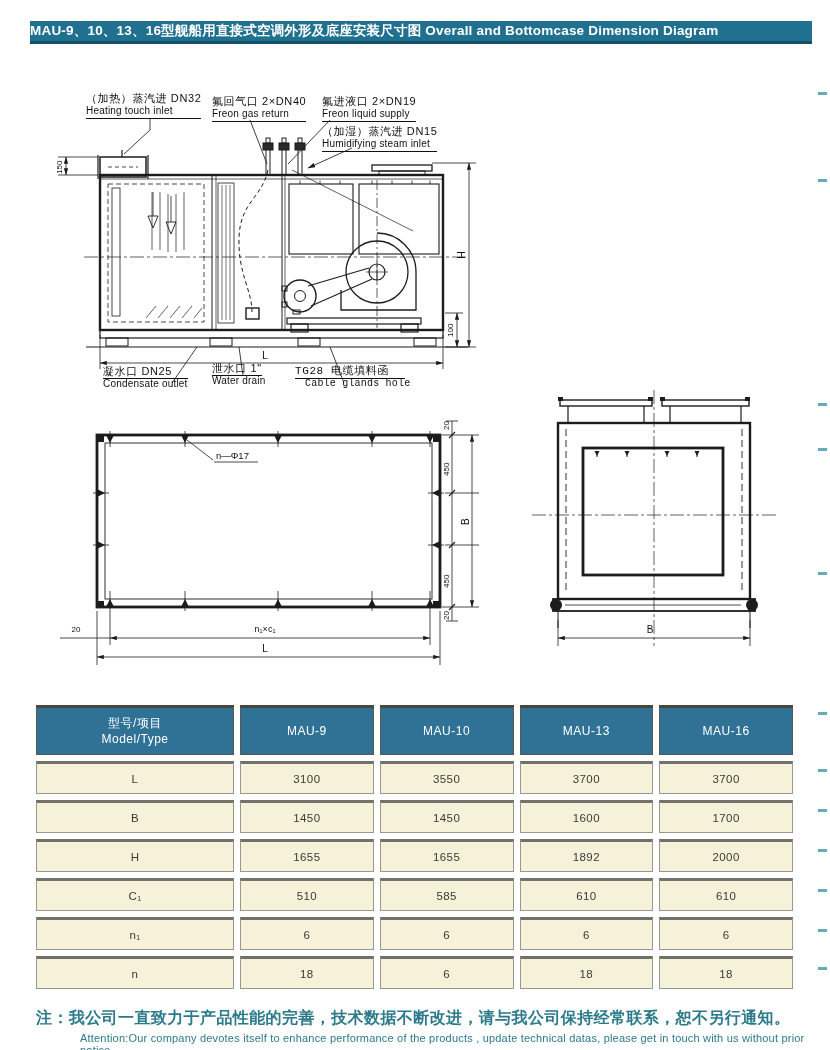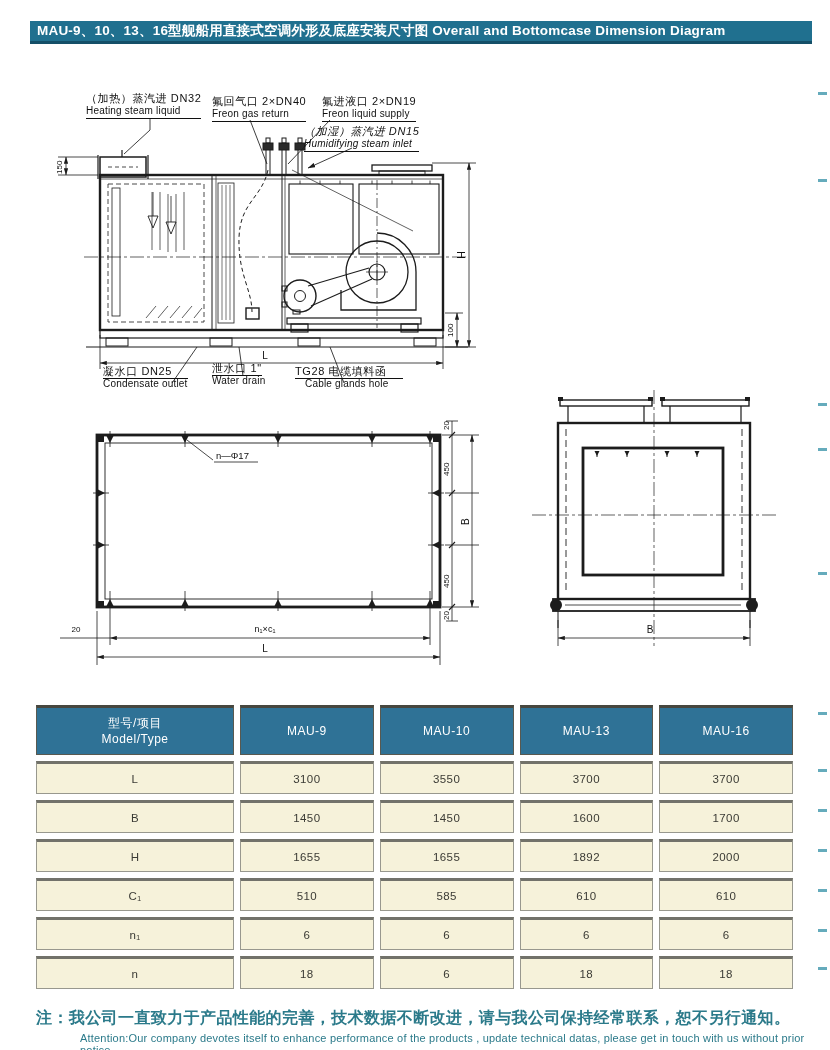--- a/index.html
+++ b/index.html
@@ -2,21 +2,21 @@
 <html><head>
 <meta charset="utf-8">
 <style>
   html,body{margin:0;padding:0;background:#fff;}
   .page{position:relative;width:830px;height:1050px;background:#ffffff;
         font-family:"Liberation Sans",sans-serif;overflow:hidden;}
 
   
   .title-bar{position:absolute;left:30px;top:21px;width:782px;height:23px;
              background:#20708f;border-bottom:3px solid #144f68;color:#fff;
-             display:flex;align-items:center;padding-left:7px;box-sizing:border-box;
+             display:flex;align-items:center;box-sizing:border-box;
              font-weight:bold;font-size:13.5px;letter-spacing:.2px;white-space:nowrap;}
 
   
   .lbl{position:absolute;color:#101010;line-height:1.2;}
   .lbl .cn{display:block;font-size:11px;letter-spacing:.6px;}
   .lbl .en{display:block;font-size:10px;letter-spacing:.2px;}
   .u{border-bottom:1.3px solid #101010;padding-bottom:1px;}
   .pad{padding-right:16px;}
 
   
@@ -256,43 +256,43 @@
         <line x1="558" y1="540" x2="558" y2="566"></line>
           <line x1="750" y1="540" x2="750" y2="566"></line>
         <line x1="558" y1="558" x2="750" y2="558" marker-start="url(#ar)" marker-end="url(#ar)"></line>
         <text x="650" y="553" text-anchor="middle" font-size="10">B</text>
       </g>
     </g>
   </svg>
 
   <div class="lbl" style="left:86px;top:92px;">
     <span class="cn">（加热）蒸汽进 DN32</span>
-    <span class="en u">Heating steam liquid</span>
+    <span class="en u">Heating touch inlet</span>
   </div>
   <div class="lbl" style="left:212px;top:95px;">
     <span class="cn">氟回气口 2×DN40</span>
     <span class="en u">Freon gas return</span>
   </div>
   <div class="lbl" style="left:322px;top:95px;">
     <span class="cn">氟进液口 2×DN19</span>
     <span class="en u">Freon liquid supply</span>
   </div>
-  <div class="lbl" style="left:304px;top:125px;font-style:italic;">
+  <div class="lbl" style="left:322px;top:125px;">
     <span class="cn">（加湿）蒸汽进 DN15</span>
     <span class="en u">Humidifying steam inlet</span>
   </div>
   <div class="lbl" style="left:103px;top:365px;">
     <span class="cn"><span class="u pad">凝水口 DN25</span></span>
     <span class="en">Condensate outlet</span>
   </div>
   <div class="lbl" style="left:212px;top:362px;">
     <span class="cn"><span class="u">泄水口 1"</span></span>
     <span class="en">Water drain</span>
   </div>
-  <div class="lbl" style="left:295px;top:365px;">
+  <div class="lbl" style="left:295px;top:365px;font-family:Liberation Mono, monospace;">
     <span class="cn"><span class="u pad">TG28 电缆填料函</span></span>
     <span class="en" style="padding-left:10px;">Cable glands hole</span>
   </div>
 
   <div class="spec-table">
     <div class="cell head">
       <span>型号/项目</span>
       <span>Model/Type</span>
     </div>
     <div class="cell head">MAU-9</div>

